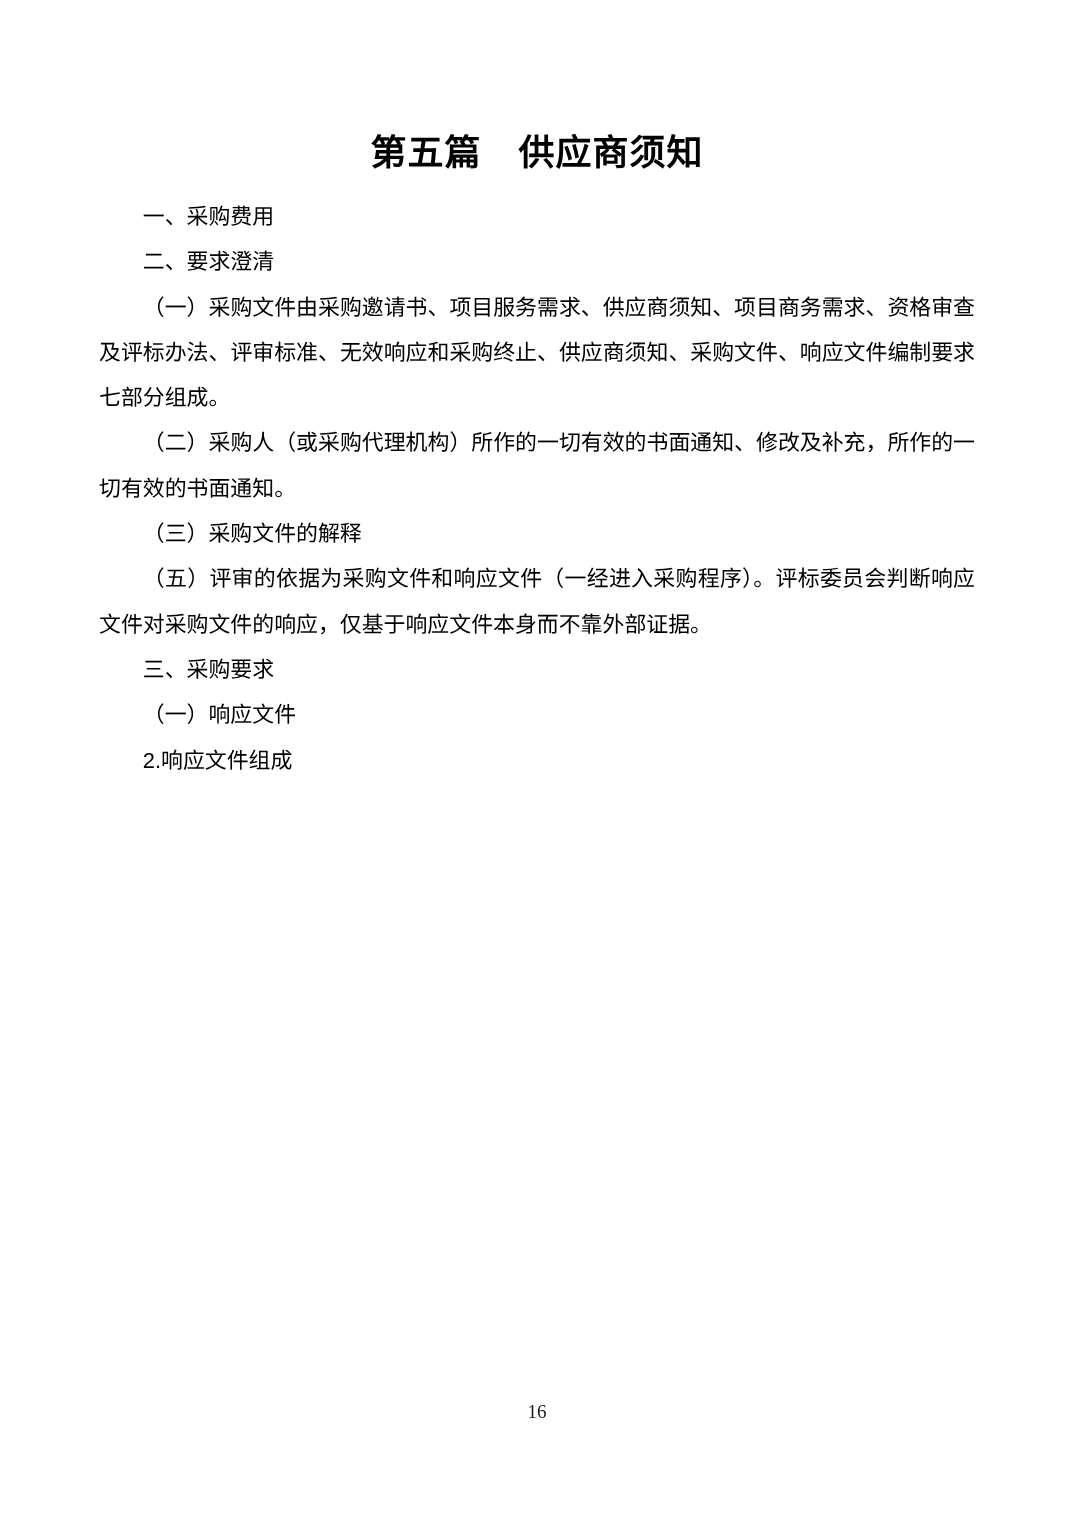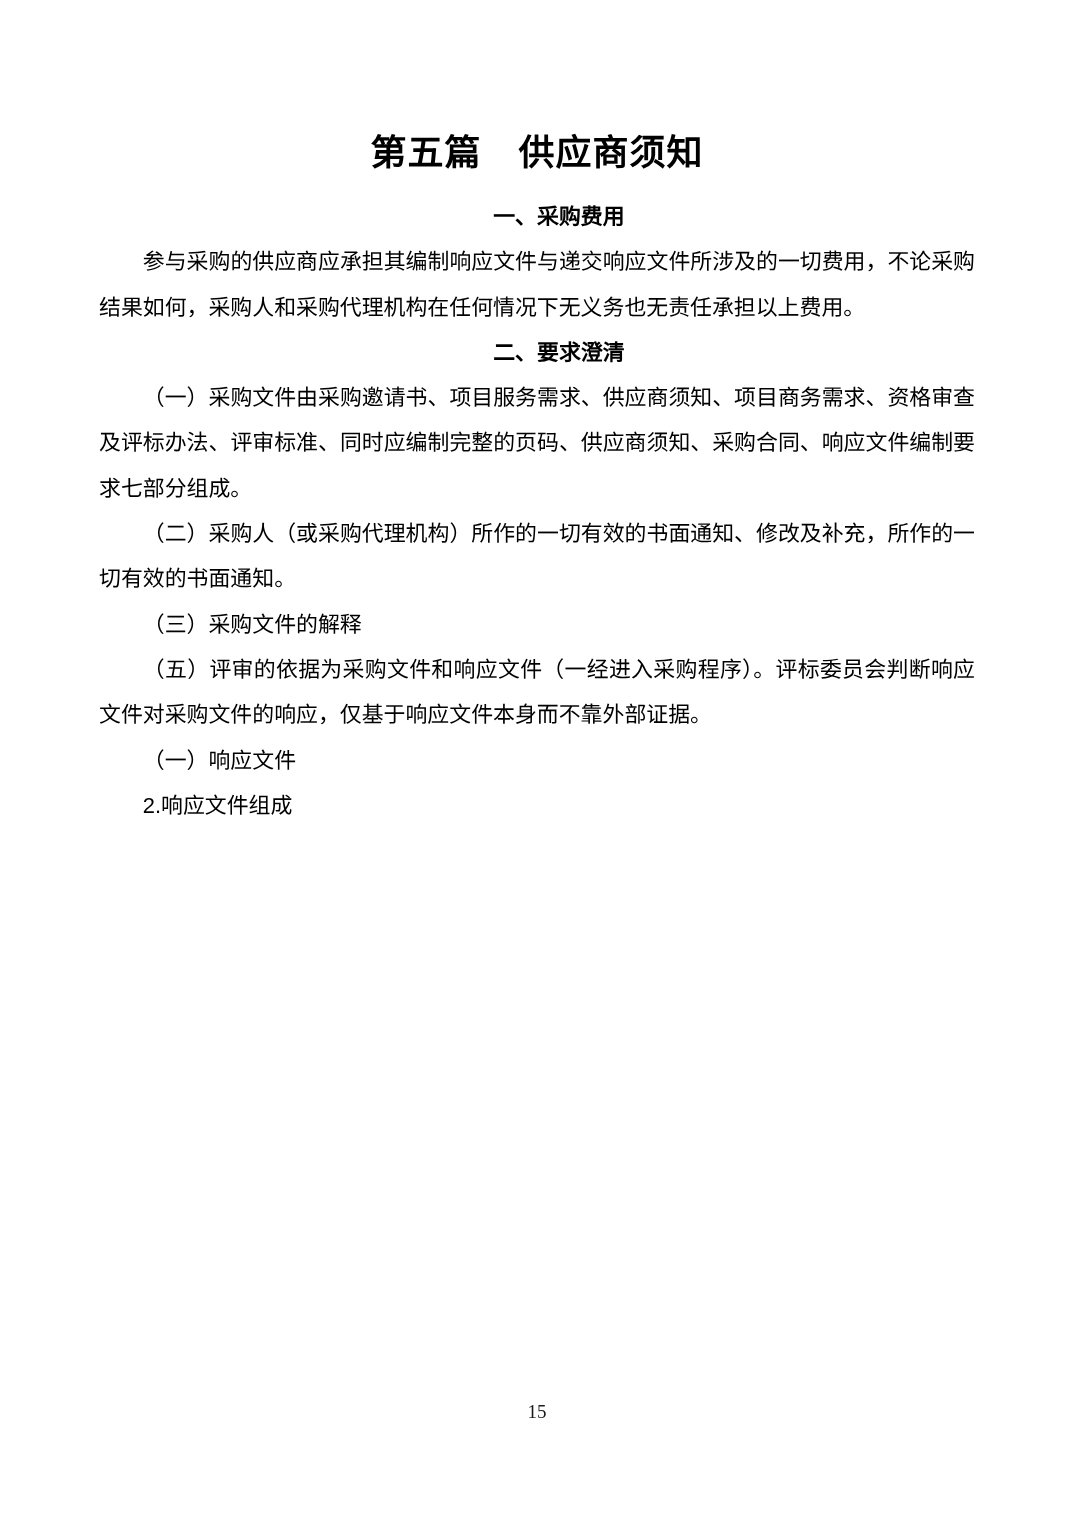--- a/index.html
+++ b/index.html
@@ -36,22 +36,22 @@
     letter-spacing: 1px;
   }
   .block {
     font-size: 21.9px;
     line-height: 45.3px;
     text-align: justify;
     text-indent: 2em;
     text-justify: inter-ideograph;
   }
   .block.heading {
-    font-weight: bold;
-    text-align: center;
+    font-weight: normal;
+    text-align: left;
   }
   .page-number {
     position: absolute;
     top: 1399px;
     left: 0;
     width: 1074px;
     text-align: center;
     font-size: 19px;
     line-height: 26px;
     font-family: "Liberation Serif", "DejaVu Serif", serif;
@@ -61,36 +61,36 @@
 </head>
 <body>
 
 <div class="page">
   <div class="content">
 
     <h1 class="doc-title">第五篇　供应商须知</h1>
 
     <div class="block heading">一、采购费用</div>
 
-    <div class="block">参与采购的供应商应承担其编制响应文件与递交响应文件所涉及的一切费用，不论采购结果如何，采购人和采购代理机构在任何情况下无义务也无责任承担以上费用。</div>
 
     <div class="block heading">二、要求澄清</div>
 
-    <div class="block">（一）采购文件由采购邀请书、项目服务需求、供应商须知、项目商务需求、资格审查及评标办法、评审标准、同时应编制完整的页码、供应商须知、采购合同、响应文件编制要求七部分组成。</div>
+    <div class="block">（一）采购文件由采购邀请书、项目服务需求、供应商须知、项目商务需求、资格审查及评标办法、评审标准、无效响应和采购终止、供应商须知、采购文件、响应文件编制要求七部分组成。</div>
 
     <div class="block">（二）采购人（或采购代理机构）所作的一切有效的书面通知、修改及补充，所作的一切有效的书面通知。</div>
 
     <div class="block">（三）采购文件的解释</div>
 
 
 
     <div class="block">（五）评审的依据为采购文件和响应文件（一经进入采购程序）。评标委员会判断响应文件对采购文件的响应，仅基于响应文件本身而不靠外部证据。</div>
 
+    <div class="block heading">三、采购要求</div>
 
     <div class="block">（一）响应文件</div>
 
 
     <div class="block">2.响应文件组成</div>
 
   </div>
 
-  <div class="page-number">15</div>
+  <div class="page-number">16</div>
 </div>
 
 </body></html>

